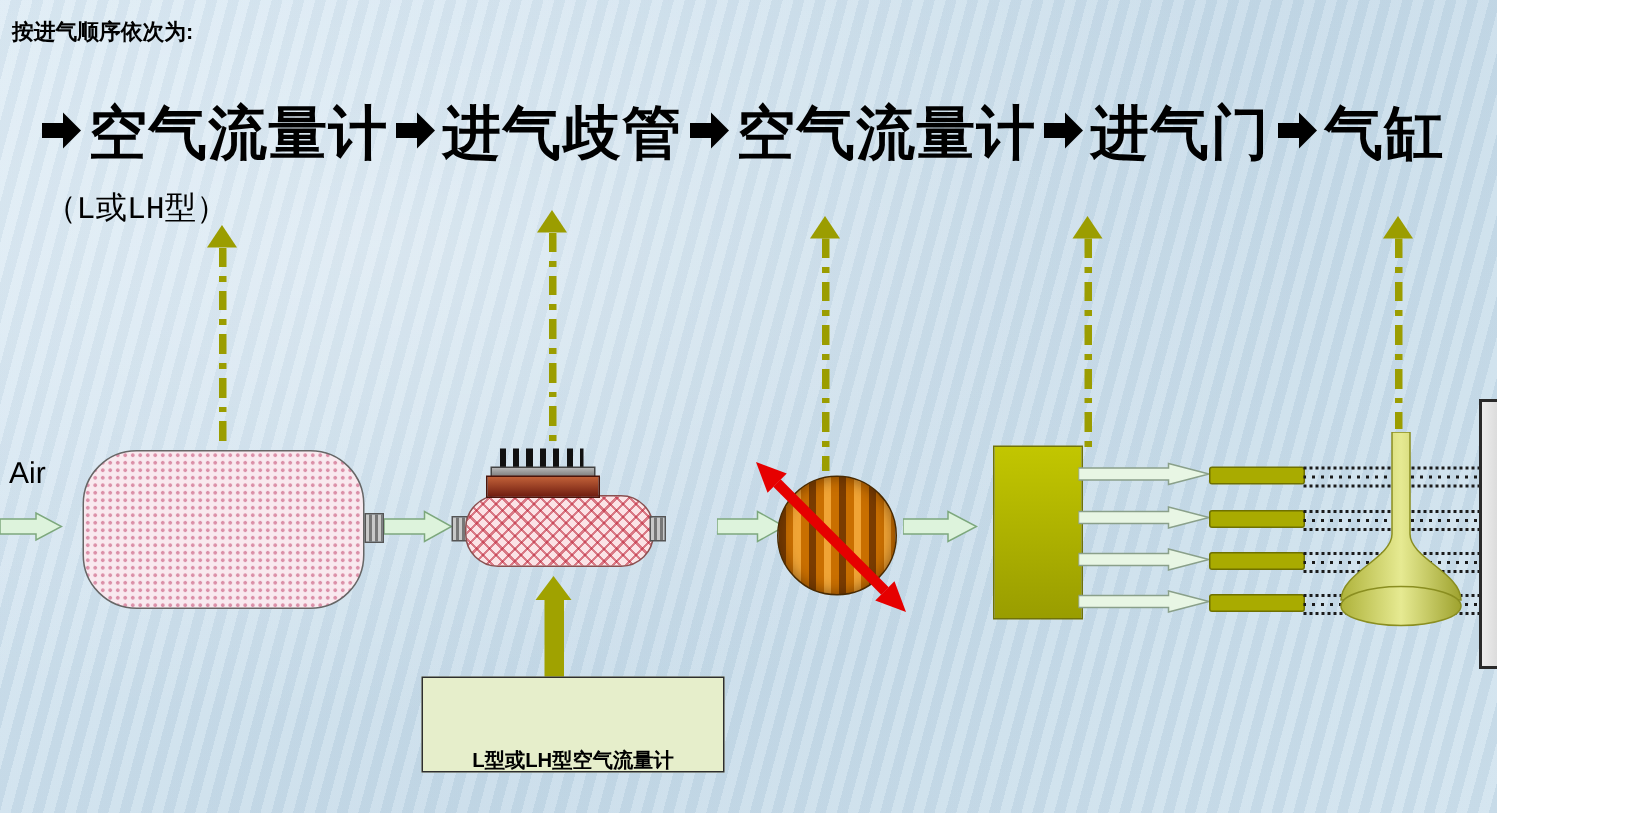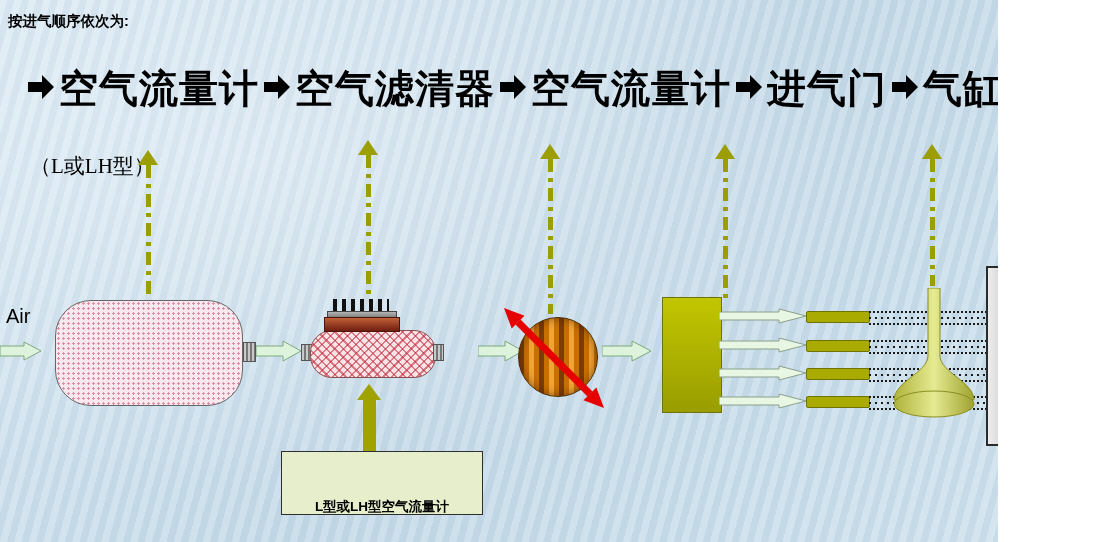--- a/index.html
+++ b/index.html
@@ -8,21 +8,21 @@
     position:relative;width:998px;height:542px;overflow:hidden;
     background:
       radial-gradient(ellipse at 25% 30%, rgba(255,255,255,.30), transparent 60%),
       repeating-linear-gradient(105deg, rgba(255,255,255,.12) 0 7px, rgba(150,175,195,.14) 7px 14px),
       linear-gradient(135deg,#d9e9f4 0%,#c6dbe9 55%,#cfe2ee 100%);
   }
   .abs{position:absolute;}
   .intro{font-size:14.5px;font-weight:bold;color:#000;}
   .title-row{display:flex;align-items:center;gap:3px;}
   .title-part{font-family:"Liberation Serif","DejaVu Serif",serif;font-size:39px;font-weight:bold;color:#000;white-space:nowrap;letter-spacing:1px;}
-  .subtitle{font-family:Liberation Serif, serif;font-size:21px;color:#000;margin-top:28px;}
+  .subtitle{font-family:Liberation Mono, monospace;font-size:21px;color:#000;}
   .air-label{font-size:20px;color:#000;}
 
   
   .dash-arrow{position:absolute;width:26px;}
   .dash-head{width:0;height:0;border-left:10px solid transparent;border-right:10px solid transparent;border-bottom:15px solid #9b9d00;margin:0 auto;}
   .dash-line{width:5px;margin:0 auto;height:calc(100% - 15px);
     background:repeating-linear-gradient(180deg,#9b9d00 0 13px,transparent 13px 19px,#9b9d00 19px 23px,transparent 23px 29px);}
 
   
   .filter{border:1px solid #666;border-radius:36px;background-color:#f9e9ef;
@@ -63,21 +63,21 @@
   <div class="abs intro" style="left:8px;top:12px;">按进气顺序依次为:</div>
 
   <div class="abs title-row" style="left:26px;top:62px;">
     <span><svg width="30" height="28" viewBox="0 0 30 28">
           <polygon points="2,9 16,9 16,2 28,14 16,26 16,19 2,19" fill="#000"></polygon>
         </svg></span>
     <span class="title-part">空气流量计</span>
     <span><svg width="30" height="28" viewBox="0 0 30 28">
           <polygon points="2,9 16,9 16,2 28,14 16,26 16,19 2,19" fill="#000"></polygon>
         </svg></span>
-    <span class="title-part">空气滤清器</span>
+    <span class="title-part">进气歧管</span>
     <span><svg width="30" height="28" viewBox="0 0 30 28">
           <polygon points="2,9 16,9 16,2 28,14 16,26 16,19 2,19" fill="#000"></polygon>
         </svg></span>
     <span class="title-part">空气流量计</span>
     <span><svg width="30" height="28" viewBox="0 0 30 28">
           <polygon points="2,9 16,9 16,2 28,14 16,26 16,19 2,19" fill="#000"></polygon>
         </svg></span>
     <span class="title-part">进气门</span>
     <span><svg width="30" height="28" viewBox="0 0 30 28">
           <polygon points="2,9 16,9 16,2 28,14 16,26 16,19 2,19" fill="#000"></polygon>

